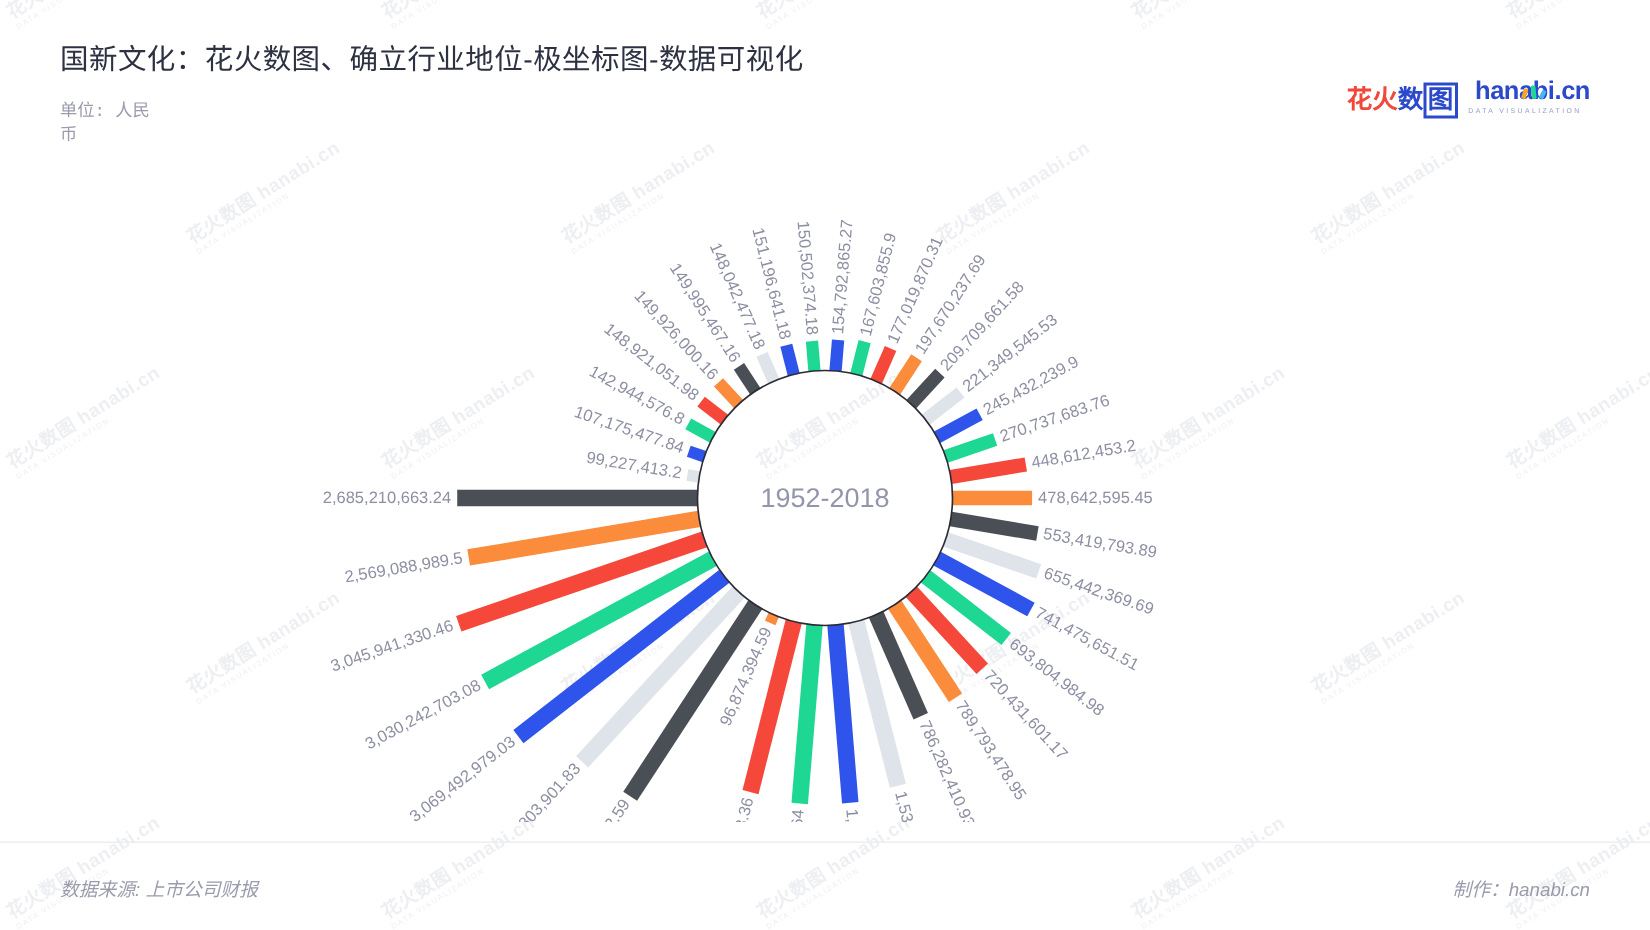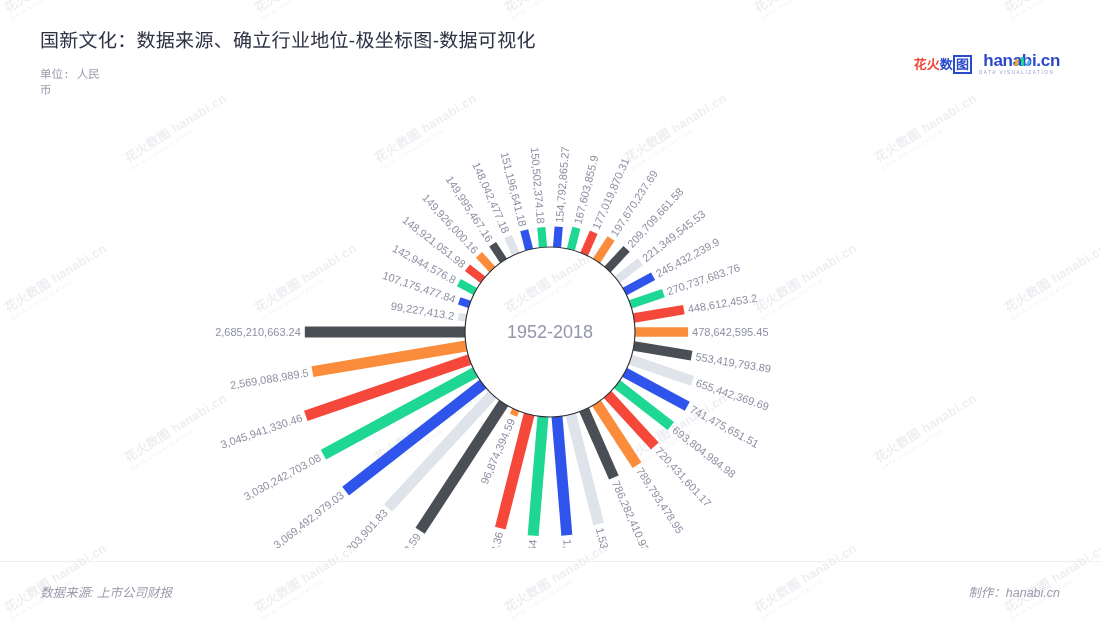--- a/index.html
+++ b/index.html
@@ -40,21 +40,21 @@
     margin-top:12px;font-size:11.5px;color:#9a9cad;
     line-height:1.45;width:70px;font-family:Liberation Mono, monospace;
   }
 
   
   #brand-logo{
     position:absolute;right:40px;top:52px;z-index:3;
     display:flex;align-items:center;gap:7px;
   }
   #brand-cn{
-    font-size:13px;font-weight:700;color:#2b4acb;letter-spacing:0px;
+    font-size:17px;font-weight:700;color:#2b4acb;letter-spacing:0px;
     font-family:"DejaVu Sans",sans-serif;
   }
   #brand-cn .fire{color:#f0483b;}
   #brand-cn .boxed{border:2px solid #2b4acb;padding:0 1px;}
   #brand-latin{line-height:1;}
   #brand-latin .b1{font-size:17px;font-weight:700;color:#2b4acb;letter-spacing:-.3px;}
   #brand-latin .b2{font-size:4.6px;color:#8f9bd0;letter-spacing:1.6px;display:block;margin-top:2px;}
   .sparkle{position:relative;display:inline-block;width:0;height:0;}
   .sparkle i{position:absolute;display:block;border-radius:1px;}
 
@@ -103,21 +103,21 @@
     <div class="wm" style="left: 620px; top: 450px;">花火数图 hanabi.cn<small>DATA VISUALIZATION</small></div>
     <div class="wm" style="left: 870px; top: 450px;">花火数图 hanabi.cn<small>DATA VISUALIZATION</small></div>
     <div class="wm" style="left: 0px; top: 600px;">花火数图 hanabi.cn<small>DATA VISUALIZATION</small></div>
     <div class="wm" style="left: 250px; top: 600px;">花火数图 hanabi.cn<small>DATA VISUALIZATION</small></div>
     <div class="wm" style="left: 500px; top: 600px;">花火数图 hanabi.cn<small>DATA VISUALIZATION</small></div>
     <div class="wm" style="left: 750px; top: 600px;">花火数图 hanabi.cn<small>DATA VISUALIZATION</small></div>
     <div class="wm" style="left: 1000px; top: 600px;">花火数图 hanabi.cn<small>DATA VISUALIZATION</small></div>
   </div>
 
 <div id="header">
-  <div id="chart-title">国新文化：数据来源、确立行业地位-极坐标图-数据可视化</div>
+  <div id="chart-title">国新文化：花火数图、确立行业地位-极坐标图-数据可视化</div>
   <div id="chart-subtitle">单位: 人民币</div>
 </div>
 
 <div id="brand-logo">
   <div id="brand-cn"><span class="fire">花</span><span class="fire">火</span><span>数</span><span class="boxed">图</span></div>
   <div id="brand-latin">
     <span class="sparkle">
       <i style="left:36px;top:-7px;width:3px;height:7px;background:#f5a623;transform:rotate(18deg);"></i>
       <i style="left:42px;top:-9px;width:3px;height:9px;background:#1ed792;transform:rotate(-6deg);"></i>
       <i style="left:48px;top:-6px;width:3px;height:6px;background:#43b7f0;transform:rotate(26deg);"></i>

